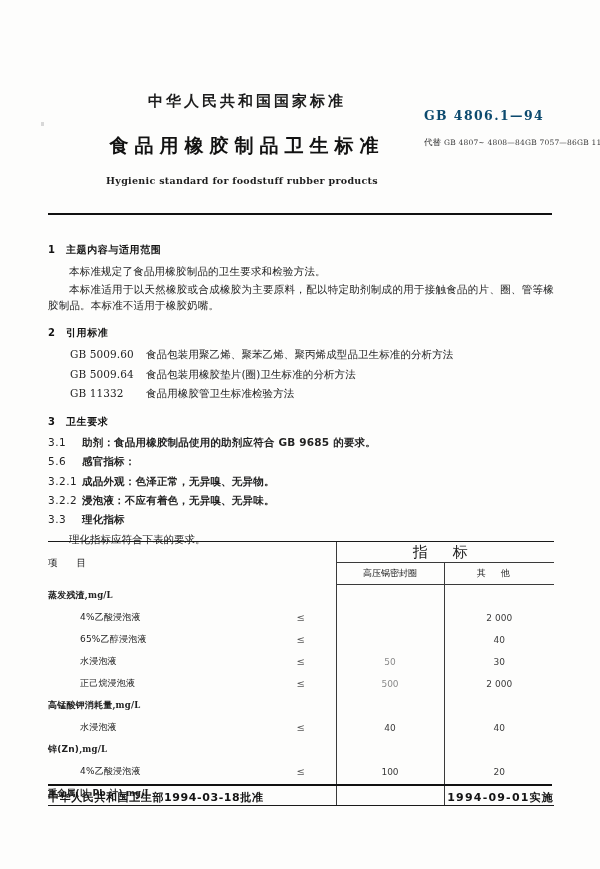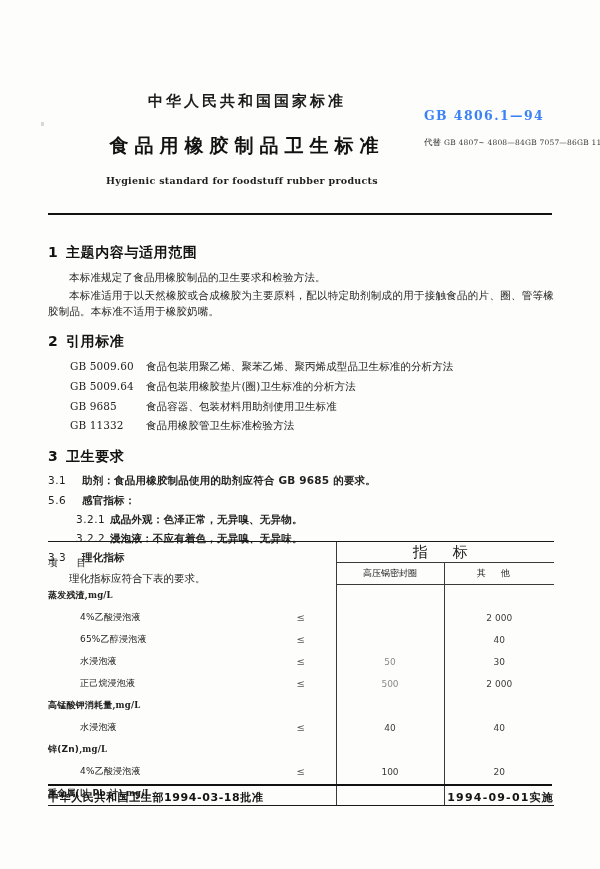--- a/index.html
+++ b/index.html
@@ -61,21 +61,21 @@
     position: absolute;
     left: 424px;
     top: 108px;
     width: 168px;
   }
   .std-code-main {
     font-family: "DejaVu Serif", "Liberation Serif", serif;
     font-size: 12.5px;
     font-weight: bold;
     letter-spacing: 1.4px;
-    color: #3b82f6;
+    color: #0c4a6e;
     white-space: nowrap;
   }
   .std-replaces {
     margin-top: 14px;
     display: flex;
     align-items: center;
     font-size: 7.5px;
     color: #3a3a3a;
   }
   .replaces-label {
@@ -117,21 +117,21 @@
     position: absolute;
     left: 48px;
     top: 230px;
     width: 506px;
     font-size: 10.5px;
     line-height: 1.55;
     color: #232323;
   }
   .sec-head {
     font-weight: bold;
-    font-size: 14px;
+    font-size: 10px;
     letter-spacing: 0.6px;
     margin-top: 12px;
     margin-bottom: 5px;
     color: #131313;
   }
   .sec-head .num {
     display: inline-block;
     width: 18px;
   }
   .para {
@@ -159,21 +159,20 @@
   .clause .cnum {
     display: inline-block;
     min-width: 34px;
     letter-spacing: 0.5px;
   }
   .clause .ctext {
     font-weight: bold;
   }
   .clause-indent .cnum {
     min-width: 34px;
-    margin-left: 28px;
   }
   .sub-para {
     text-indent: 21px;
     margin: 4px 0 2px 0;
   }
 
   
   .table-wrap {
     position: absolute;
     left: 48px;
@@ -310,23 +309,20 @@
       <span class="num">2</span><span>引用标准</span>
     </div>
     <div class="ref-list">
       <div class="ref-item">
         <span class="code">GB 5009.60</span><span>食品包装用聚乙烯、聚苯乙烯、聚丙烯成型品卫生标准的分析方法</span>
       </div>
       <div class="ref-item">
         <span class="code">GB 5009.64</span><span>食品包装用橡胶垫片(圈)卫生标准的分析方法</span>
       </div>
       <div class="ref-item">
-        <span class="code">GB 9685</span><span>食品容器、包装材料用助剂使用卫生标准</span>
-      </div>
-      <div class="ref-item">
         <span class="code">GB 11332</span><span>食品用橡胶管卫生标准检验方法</span>
       </div>
     </div>
 
     <div class="sec-head">
       <span class="num">3</span><span>卫生要求</span>
     </div>
 
     <div class="clause">
       <span class="cnum">3.1</span><span class="ctext">助剂：食品用橡胶制品使用的助剂应符合 GB 9685 的要求。</span>

